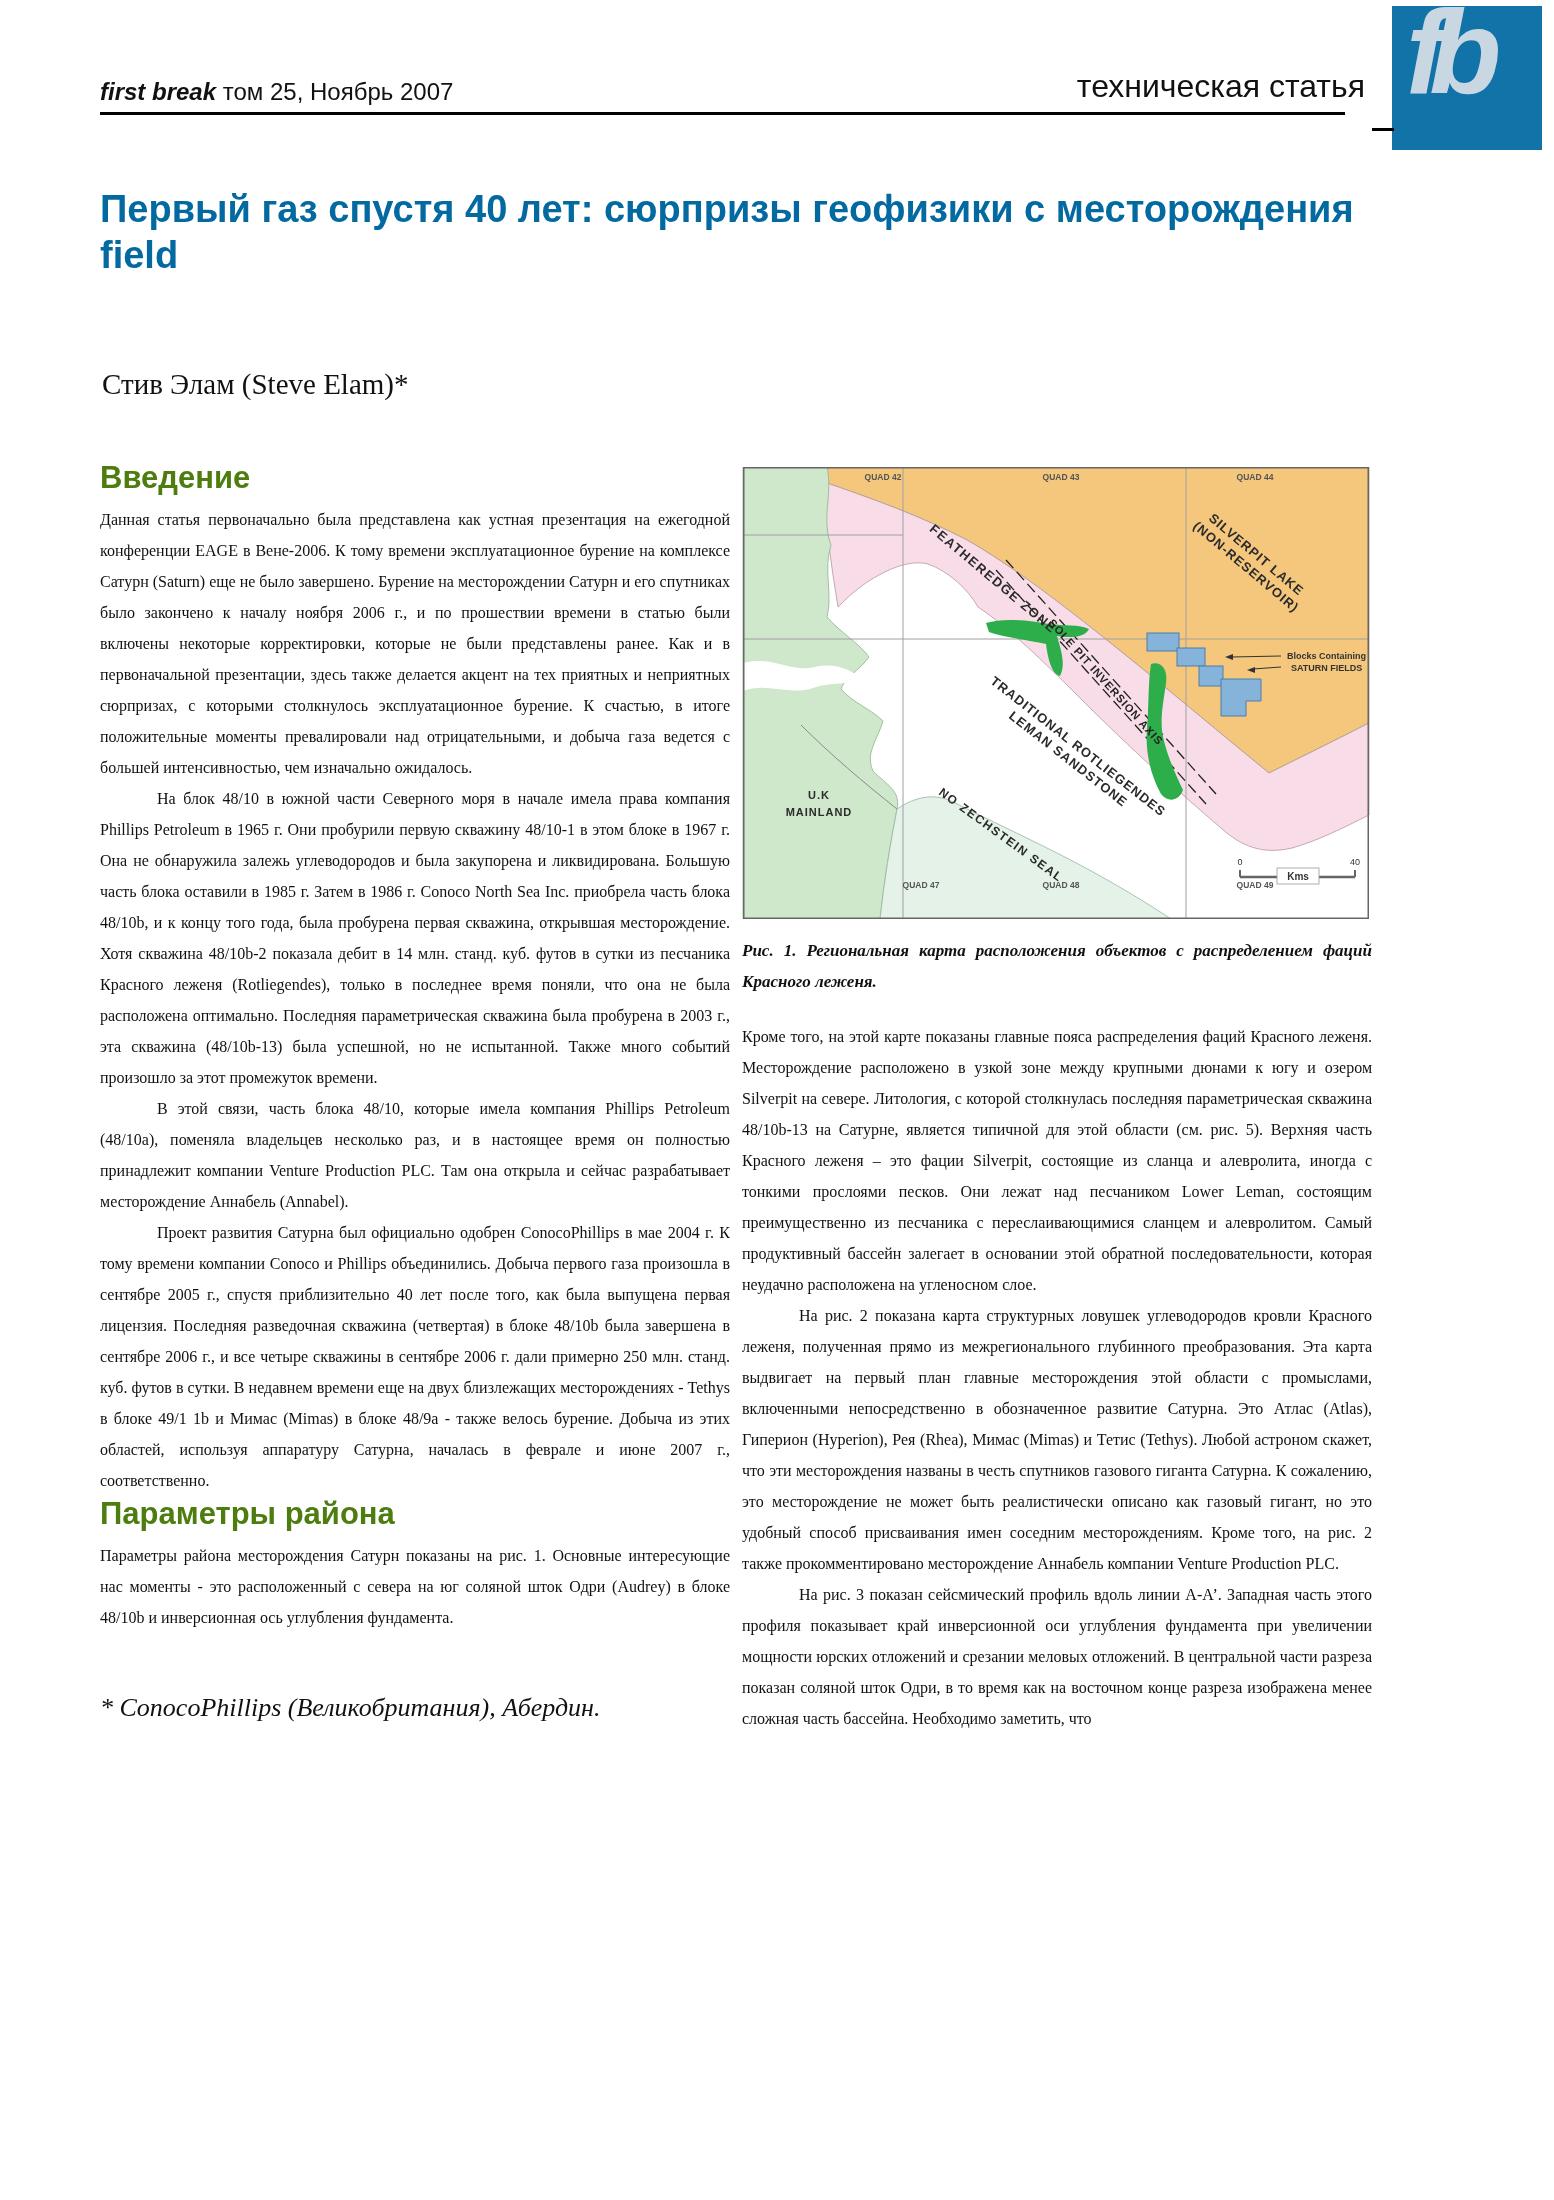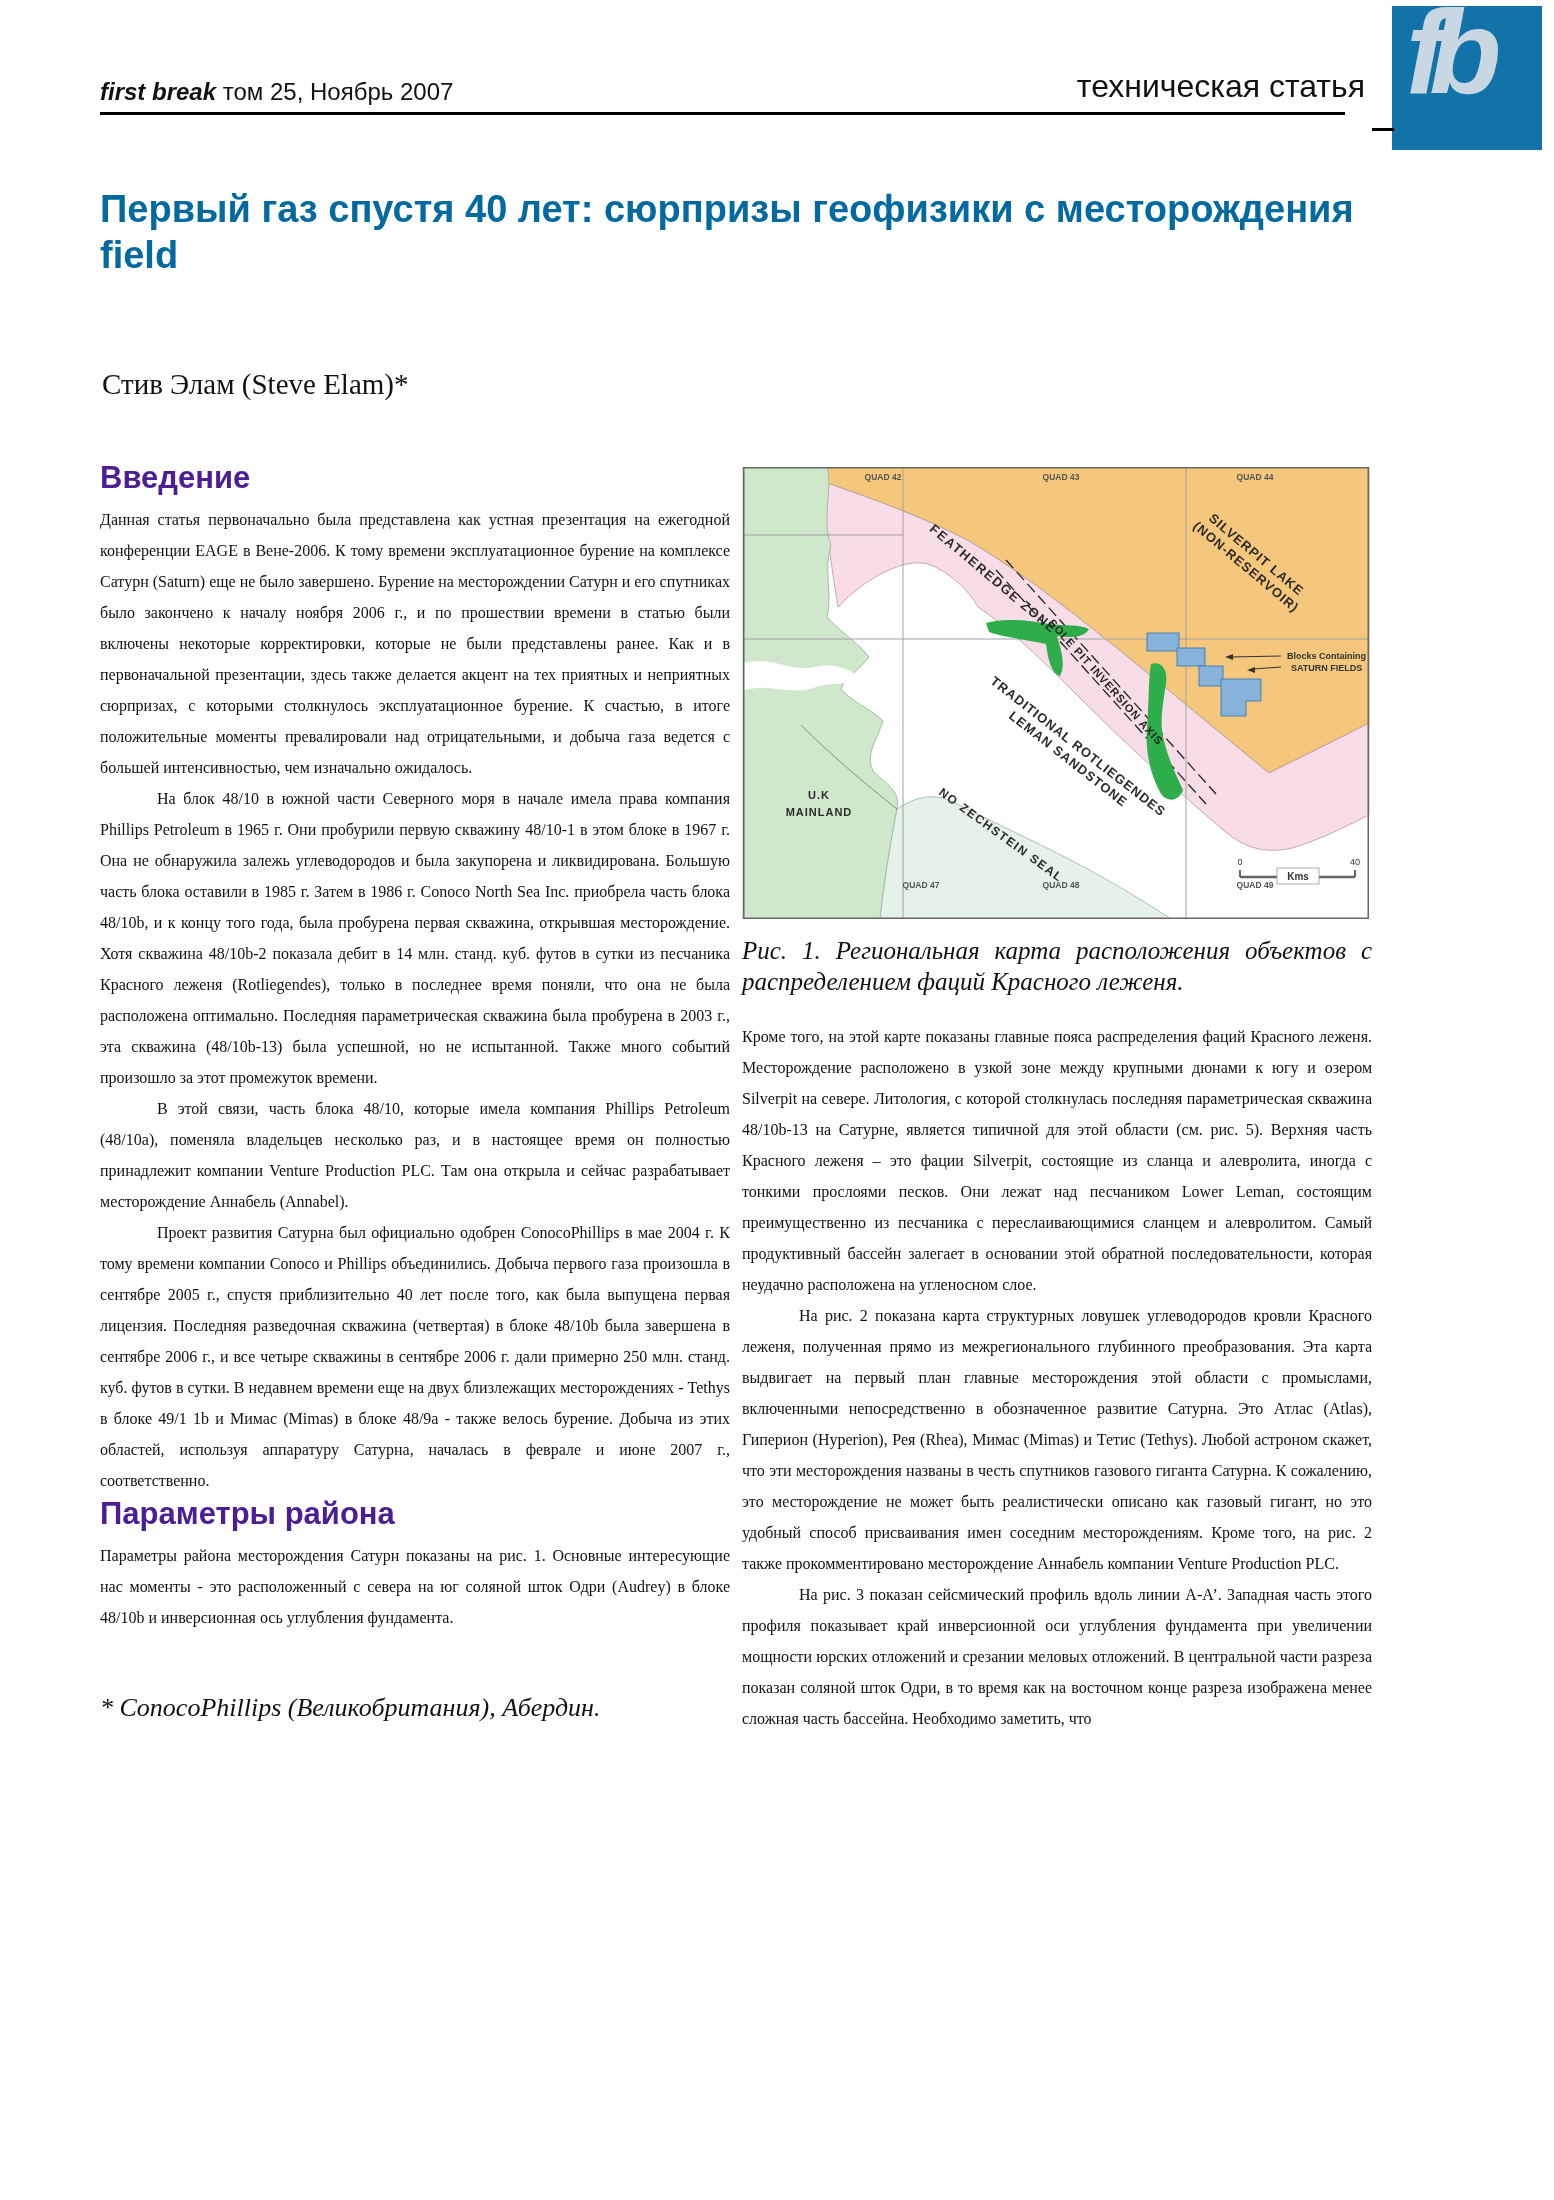--- a/index.html
+++ b/index.html
@@ -20,29 +20,29 @@
   
   .title { position:absolute; left:100px; top:186px; width:1340px; color:#0369a1; font-family:"Liberation Sans", sans-serif; font-weight:bold; font-size:38px; line-height:46px; }
   .title div { white-space:nowrap; }
   .author { position:absolute; left:102px; top:368px; font-size:29px; }
 
   
   .col { position:absolute; width:630px; }
   .col-left { left:100px; top:460px; }
   .col-right { left:742px; top:467px; }
 
-  h2.sect { font-family:"Liberation Sans", sans-serif; font-weight:bold; font-size:31px; margin:0 0 8px 0; color:#4c1d95; }
+  h2.sect { font-family:"Liberation Sans", sans-serif; font-weight:bold; font-size:31px; margin:0 0 8px 0; color:#4d7c0f; }
   .params-head { margin-top:30px; }
   p.body { font-size:16px; line-height:31px; text-align:justify; margin:0; }
   p.ind { text-indent:57px; }
   .footnote { margin-top:60px; font-style:italic; font-size:26px; }
 
   
   .map-wrap { width:628px; height:452px; }
-  .fig-caption { margin-top:16px; font-style:italic; font-size:25px; line-height:31px; text-align:justify; }
+  .fig-caption { margin-top:16px; font-style:italic; font-size:17px; line-height:31px; text-align:justify;font-weight:bold; }
   .col-right p.first { margin-top:24px; }
 
   svg text { font-family:"Liberation Sans", sans-serif; }
 </style>
 </head>
 <body>
 
 <div class="page">
 
   <div class="header-left">

